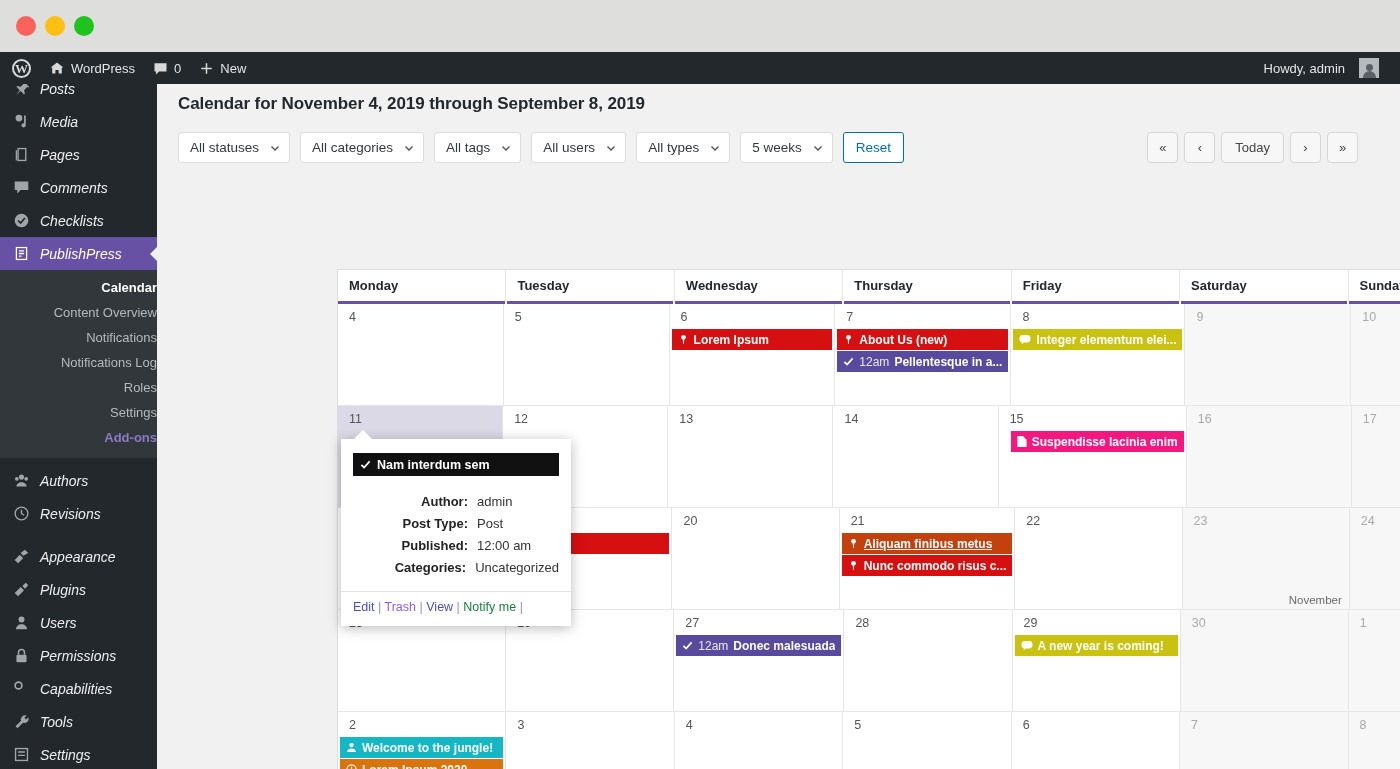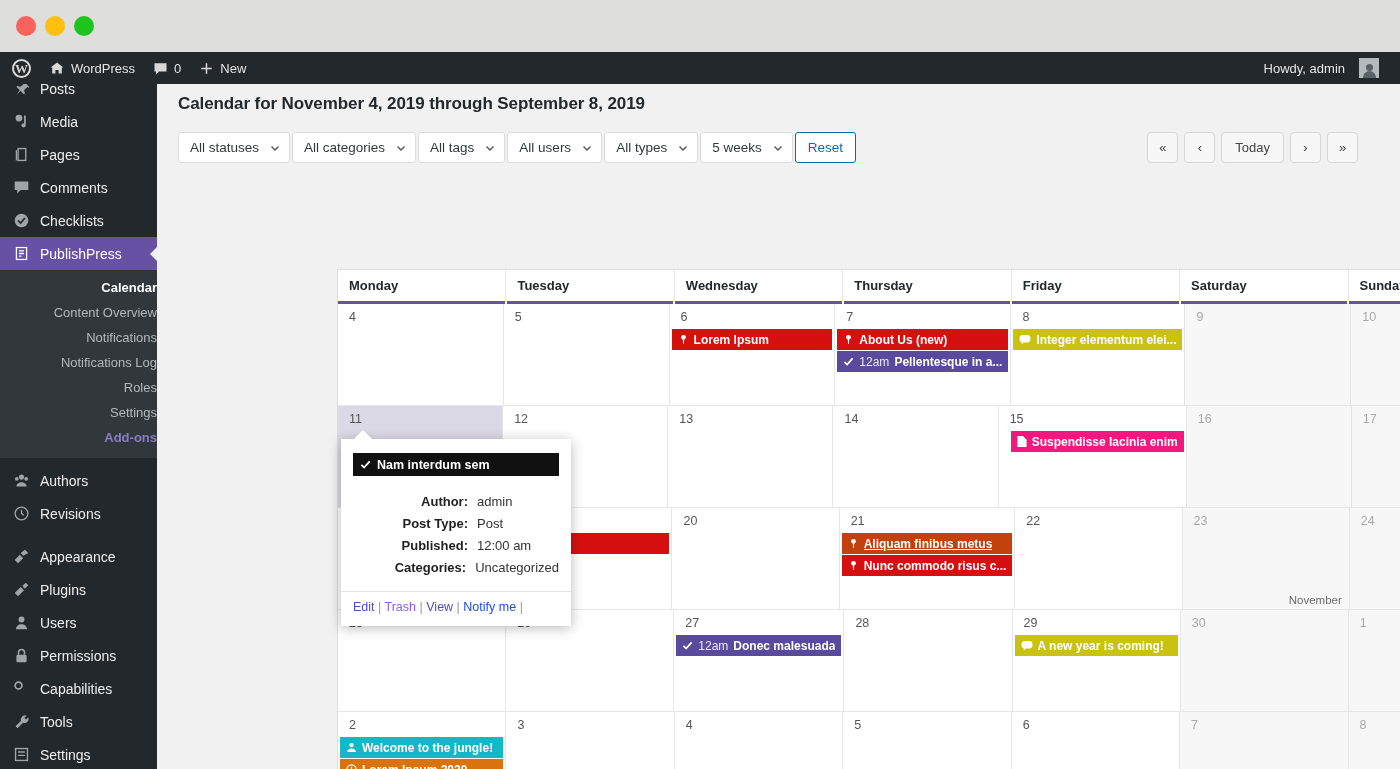--- a/index.html
+++ b/index.html
@@ -48,21 +48,21 @@
   .avatar-box .head { width: 7px; height: 7px; border-radius: 50%; background: #5a6067; position: relative; top: -7px; }
   .avatar-box .body { width: 13px; height: 7px; border-radius: 7px 7px 0 0; background: #5a6067; position: absolute; margin-top: 13px; }
 
   
   #sidebar {
     position: absolute; top: 84px; left: 0; width: 157px; height: 685px;
     background: #23282d; color: #eee; font-size: 14px; overflow: hidden;
   }
   .menu-item {
     display: flex; align-items: center; gap: 9px;
-    height: 33px; padding-left: 11px; color: #eee; white-space: nowrap;
+    height: 33px; padding-left: 11px; color: #eee; white-space: nowrap; font-style: italic;
   }
   .menu-item .mi-icon {
     width: 20px; height: 20px; display: flex; align-items: center; justify-content: center;
     color: #a0a5aa; flex: 0 0 20px;
   }
   .menu-item.current {
     background: #6651a4; color: #fff; position: relative;
   }
   .menu-item.current .mi-icon { color: #fff; }
   .menu-item.current::after {
@@ -84,21 +84,21 @@
     position: absolute; top: 84px; left: 157px; width: 1243px; height: 685px;
     background: #f1f1f1; overflow: hidden;
   }
   #page-title {
     position: absolute; left: 21px; top: 10px;
     font-size: 17px; font-weight: bold; color: #23282d; letter-spacing: -0.1px;
   }
 
   
   #filter-bar {
-    position: absolute; left: 21px; top: 48px; display: flex; gap: 2px; align-items: center;
+    position: absolute; left: 21px; top: 48px; display: flex; gap: 10px; align-items: center;
   }
   .fselect {
     position: relative; height: 31px; background: #fff;
     border: 1px solid #ddd; border-radius: 3px;
     display: flex; align-items: center;
     padding: 0 30px 0 11px; font-size: 13.5px; color: #32373c; white-space: nowrap;
   }
   .fselect .chev {
     position: absolute; right: 9px; top: 50%; transform: translateY(-50%);
     width: 10px; height: 10px;
@@ -179,21 +179,21 @@
   }
   .tt-body { padding: 12px 12px 9px 12px; border-bottom: 1px solid #e3e3e3; margin: 6px 0 0 0; }
   .tt-row { display: flex; margin-bottom: 7px; font-size: 13px; }
   .tt-row .tt-label { width: 124px; text-align: right; font-weight: bold; color: #222; padding-right: 9px; }
   .tt-row .tt-value { color: #333; }
   .tt-actions { padding: 8px 12px 12px 12px; font-size: 12.5px; color: #888; }
   .tt-actions a { text-decoration: none; }
   .tt-actions .a-edit { color: #4b4fbb; }
   .tt-actions .a-trash { color: #8b5cf6; }
   .tt-actions .a-view { color: #4b4fbb; }
-  .tt-actions .a-notify { color: #1d4ed8; }
+  .tt-actions .a-notify { color: #15803d; }
   .tt-sep { color: #999; }
 
   .icon-svg { display: block; }
 </style>
 </head>
 <body>
 
 <div id="window-chrome">
   <div class="traffic-lights">
     <div class="tl red"></div>

